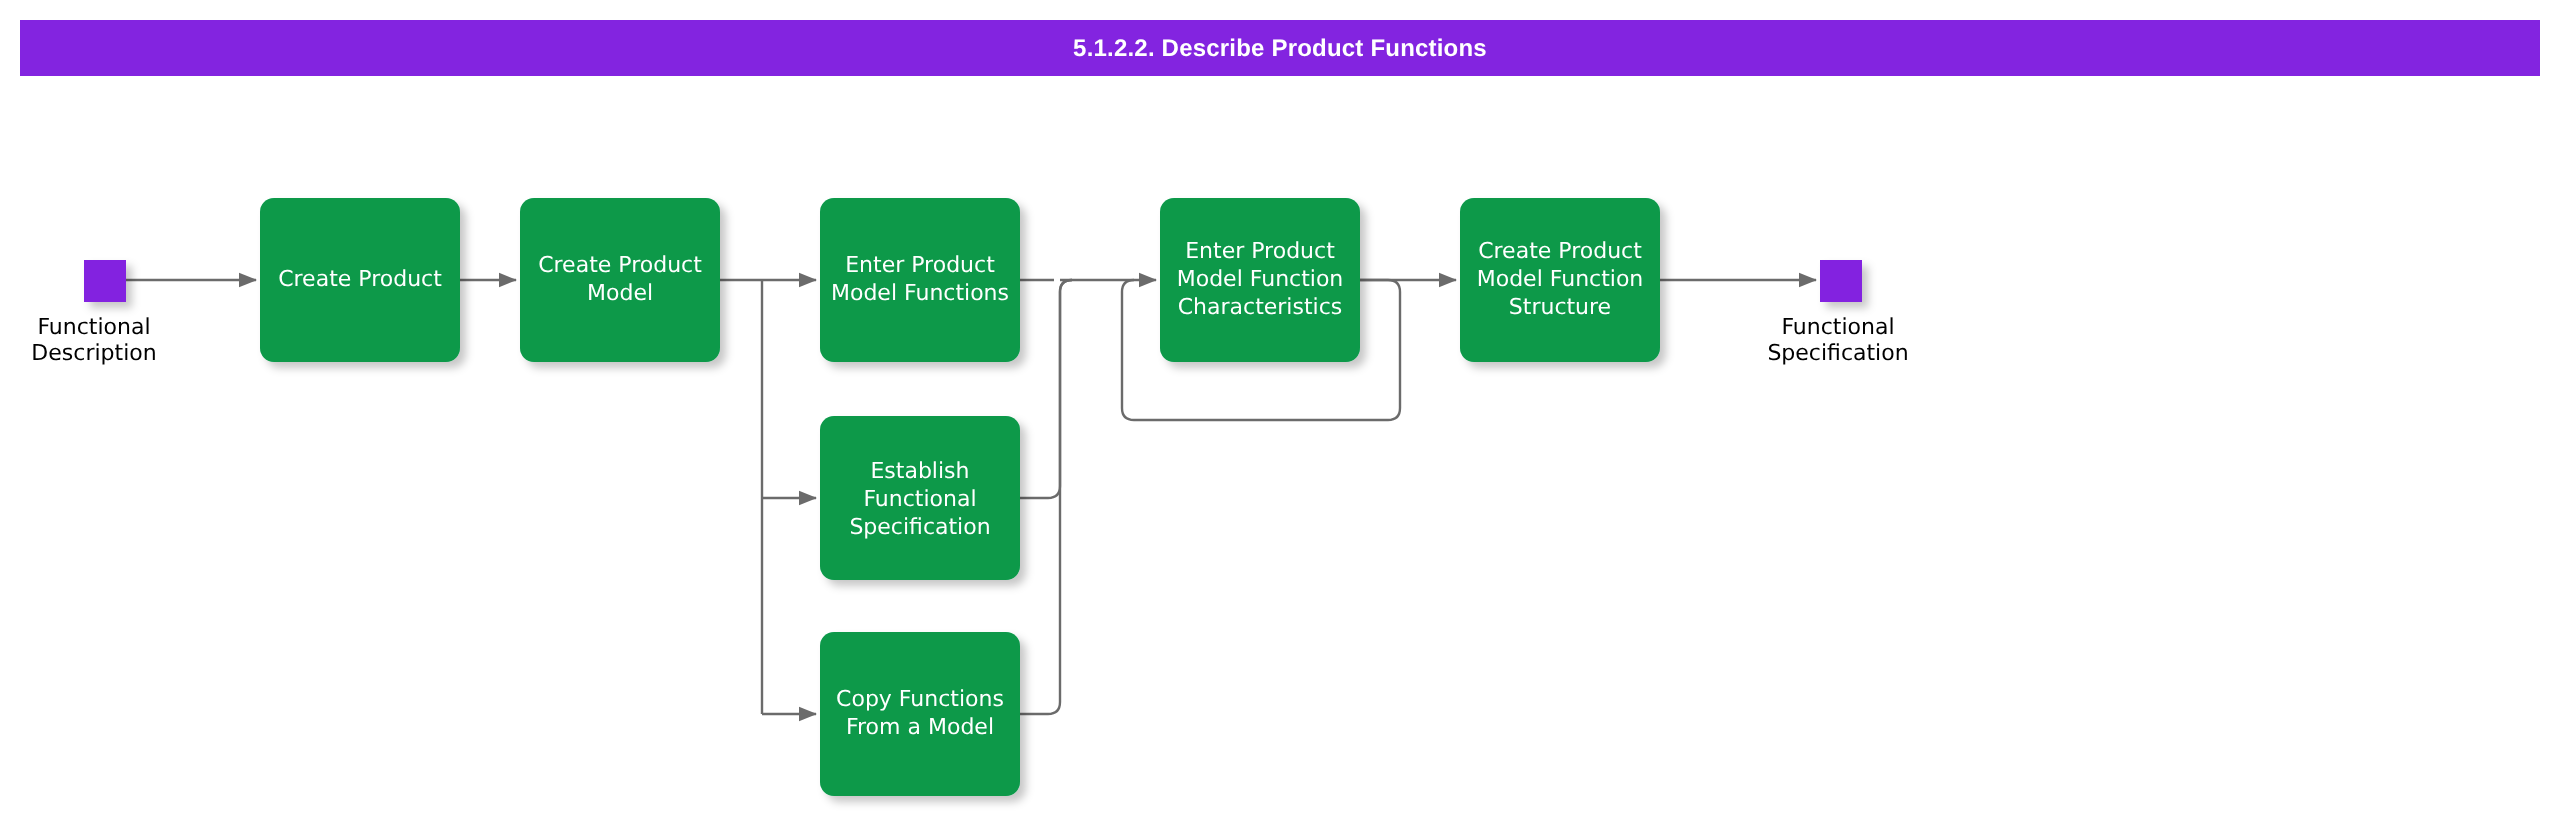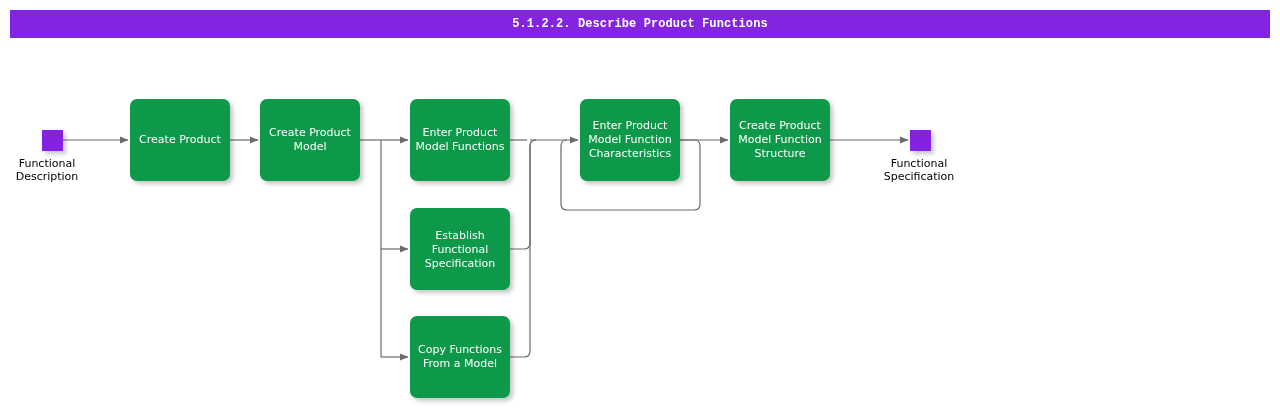--- a/index.html
+++ b/index.html
@@ -27,21 +27,21 @@
     height: 28px;
     background: #8324e0;
     display: flex;
     align-items: center;
     justify-content: center;
   }
   .titlebar .title-text {
     color: #ffffff;
     font-size: 12px;
     font-weight: bold;
-    font-family: Liberation Mono, monospace;
+    font-family: Liberation Sans, sans-serif;
     letter-spacing: 0.1px;
   }
   svg.diagram {
     position: absolute;
     left: 0;
     top: 0;
     width: 1280px;
     height: 410px;
   }
   .node-rect {

